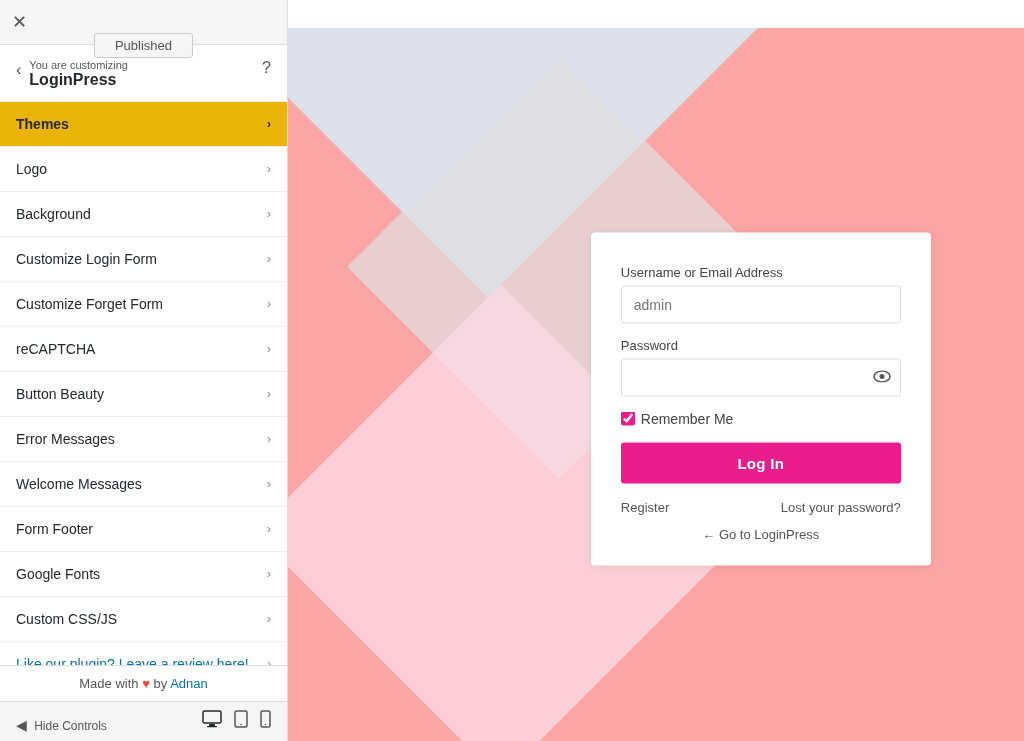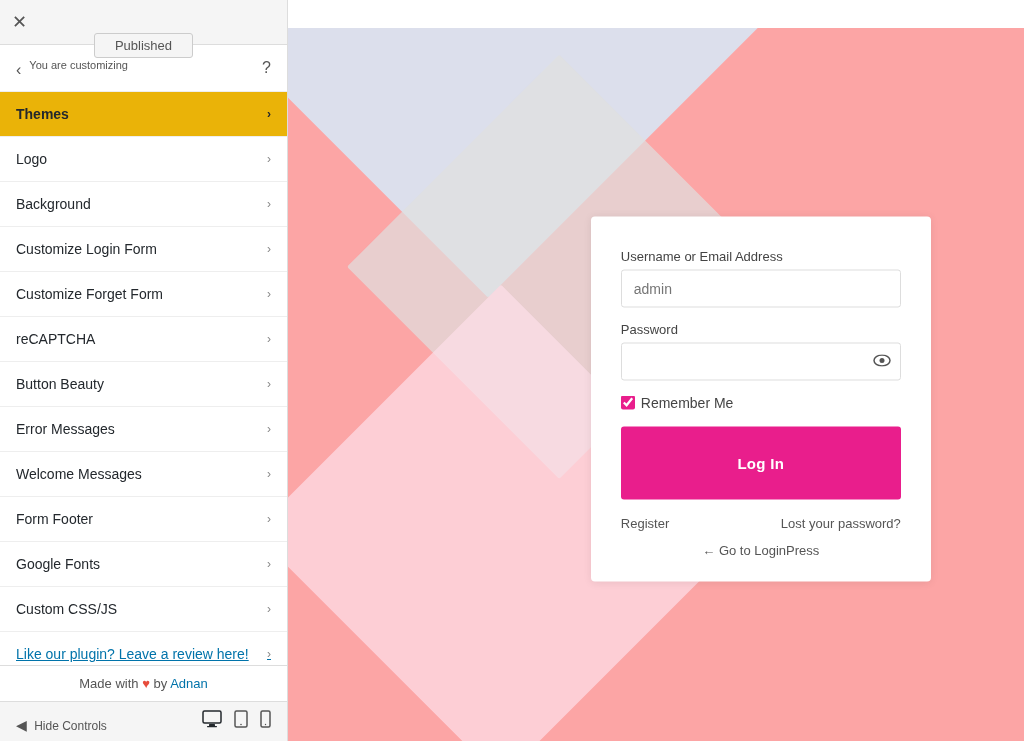--- a/index.html
+++ b/index.html
@@ -236,21 +236,21 @@
       accent-color: #e91e8c;
       width: 14px;
       height: 14px;
     }
     .login-btn {
       width: 100%;
       background: #e91e8c;
       color: #fff;
       border: none;
       border-radius: 3px;
-      padding: 28px;
+      padding: 12px;
       font-size: 15px;
       font-weight: 600;
       cursor: pointer;
       letter-spacing: 0.3px;
     }
 
     .form-links {
       display: flex;
       justify-content: space-between;
       margin-top: 16px;
@@ -280,20 +280,21 @@
 
   <div class="sidebar-topbar">
     <button class="close-btn">✕</button>
     <button class="published-btn">Published</button>
   </div>
 
   <div class="customizing-header">
     <button class="back-btn">‹</button>
     <div class="customizing-info">
       <div class="customizing-label">You are customizing</div>
+      <div class="customizing-title">LoginPress</div>
     </div>
     <button class="help-btn">?</button>
   </div>
 
   <div class="nav-list">
 
     <div class="nav-item active">
       <span>Themes</span>
       <span class="chevron">›</span>
     </div>

